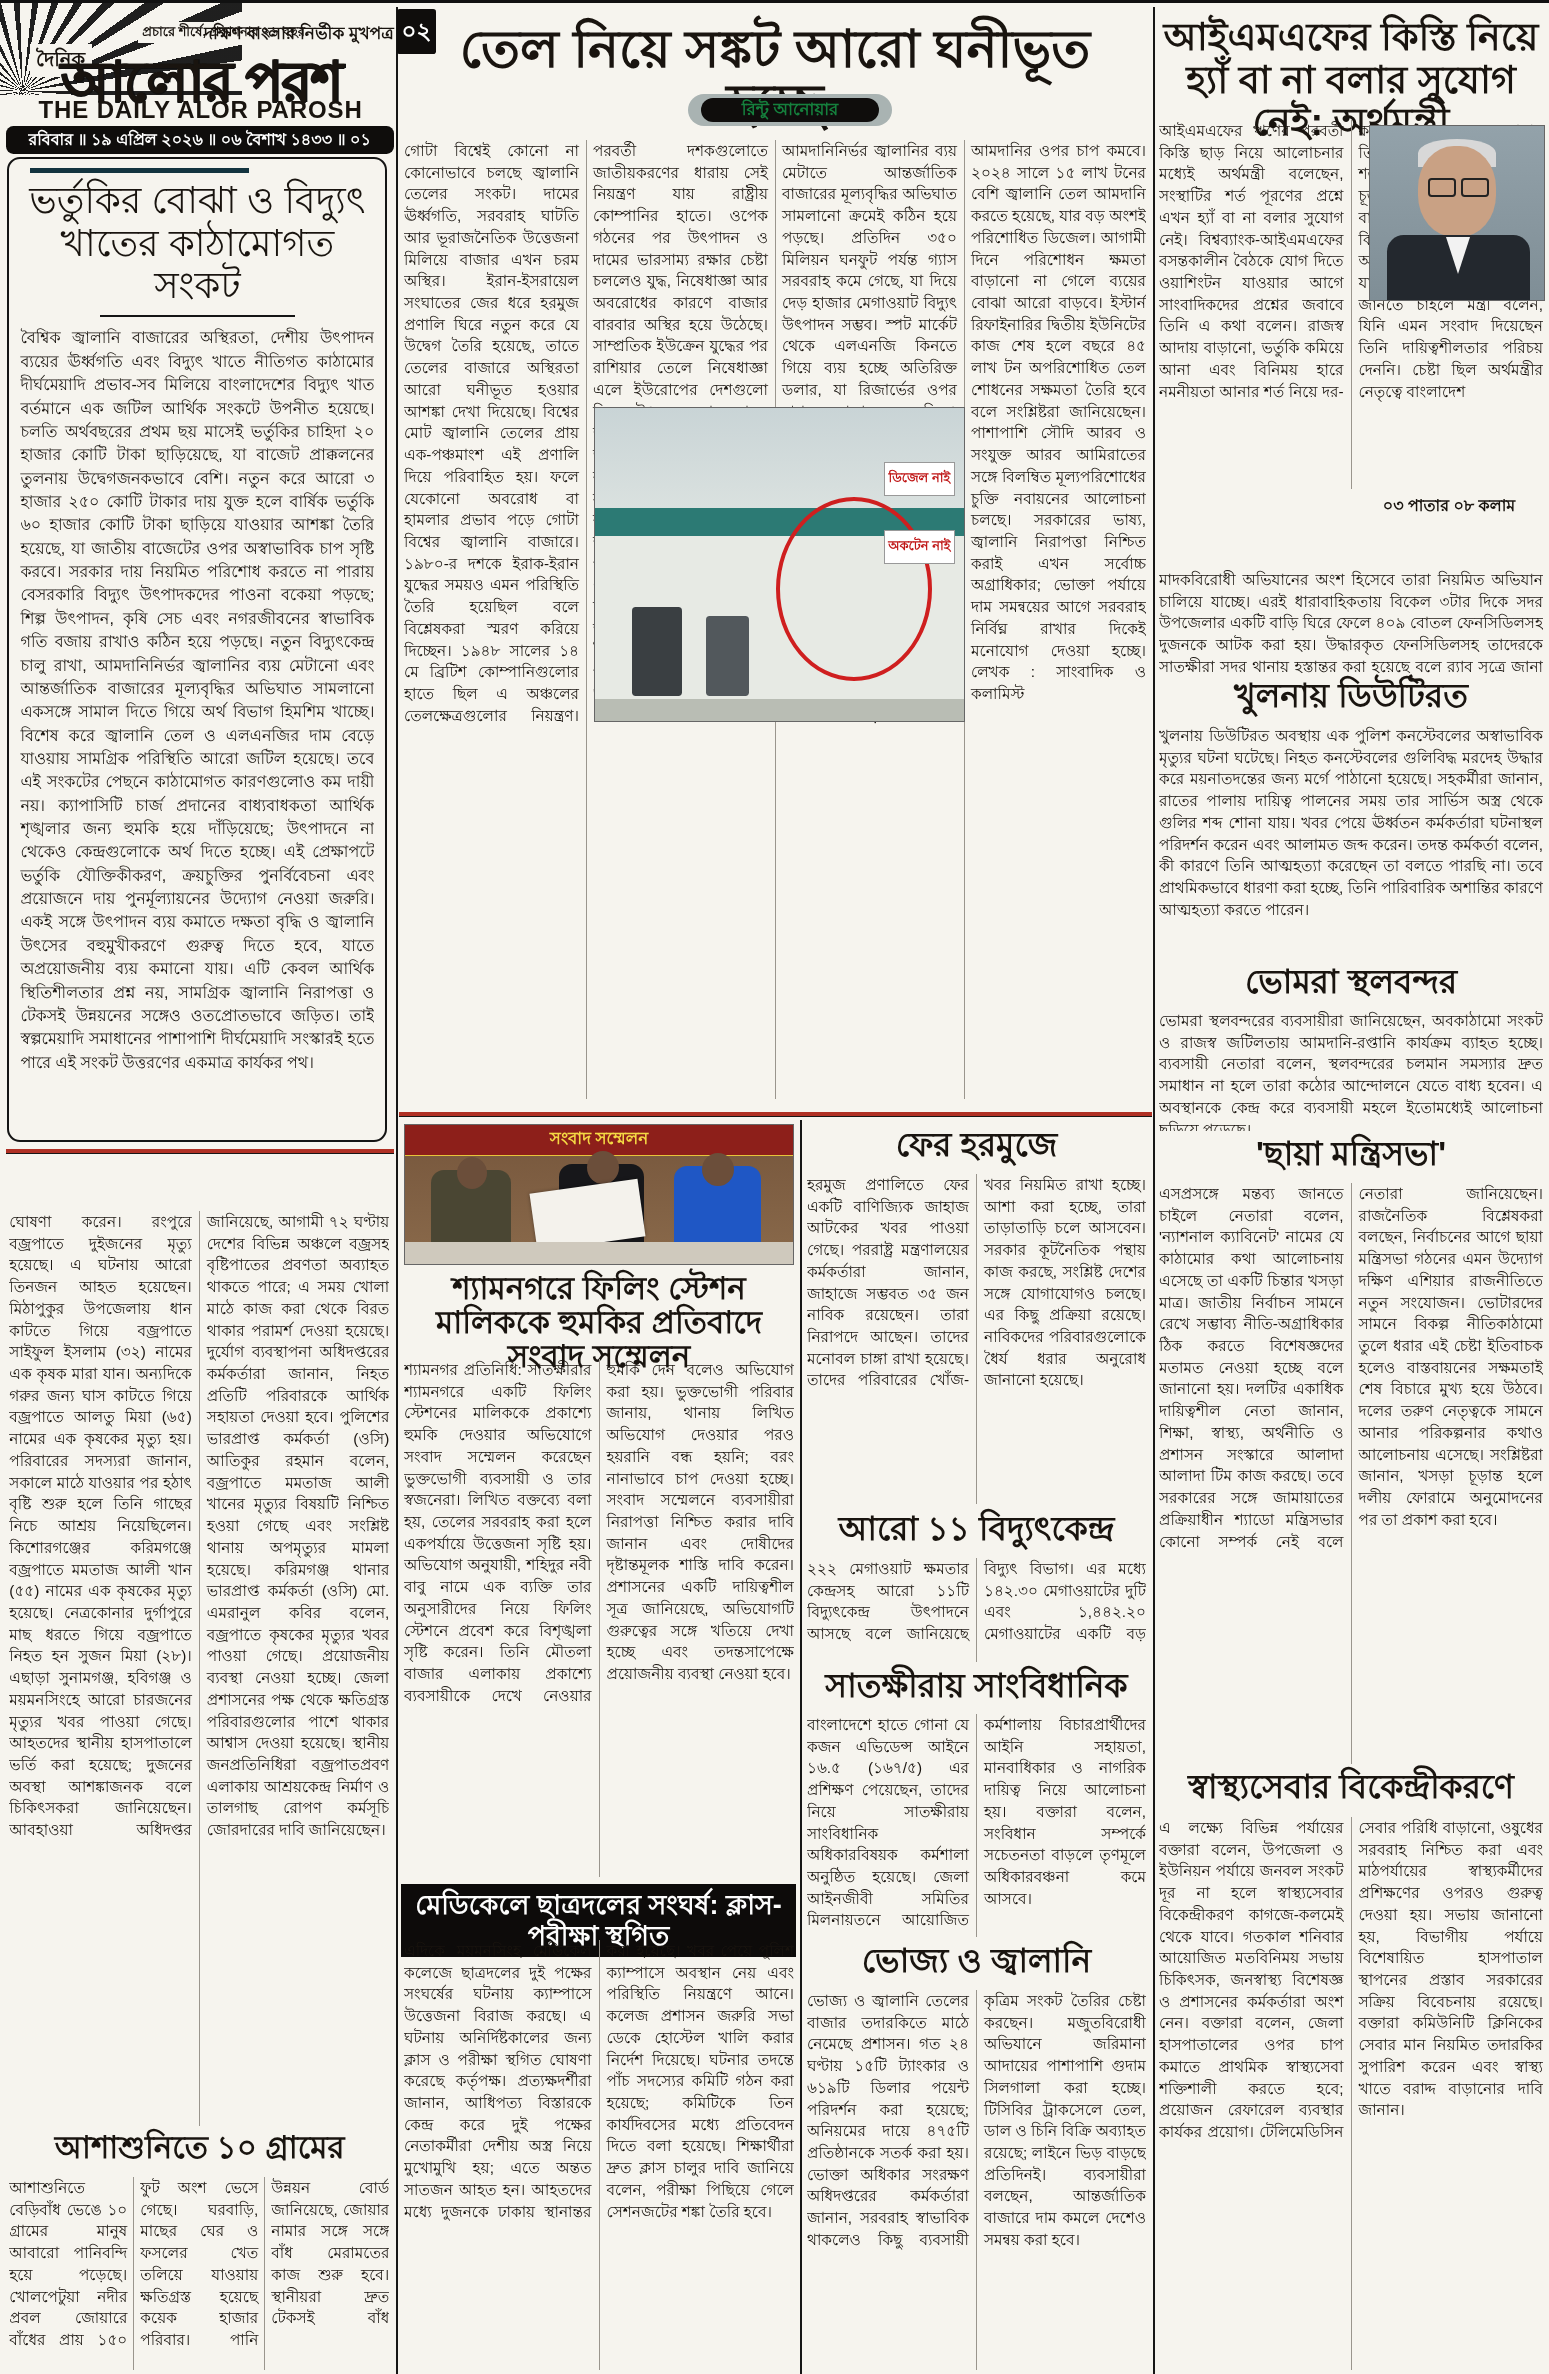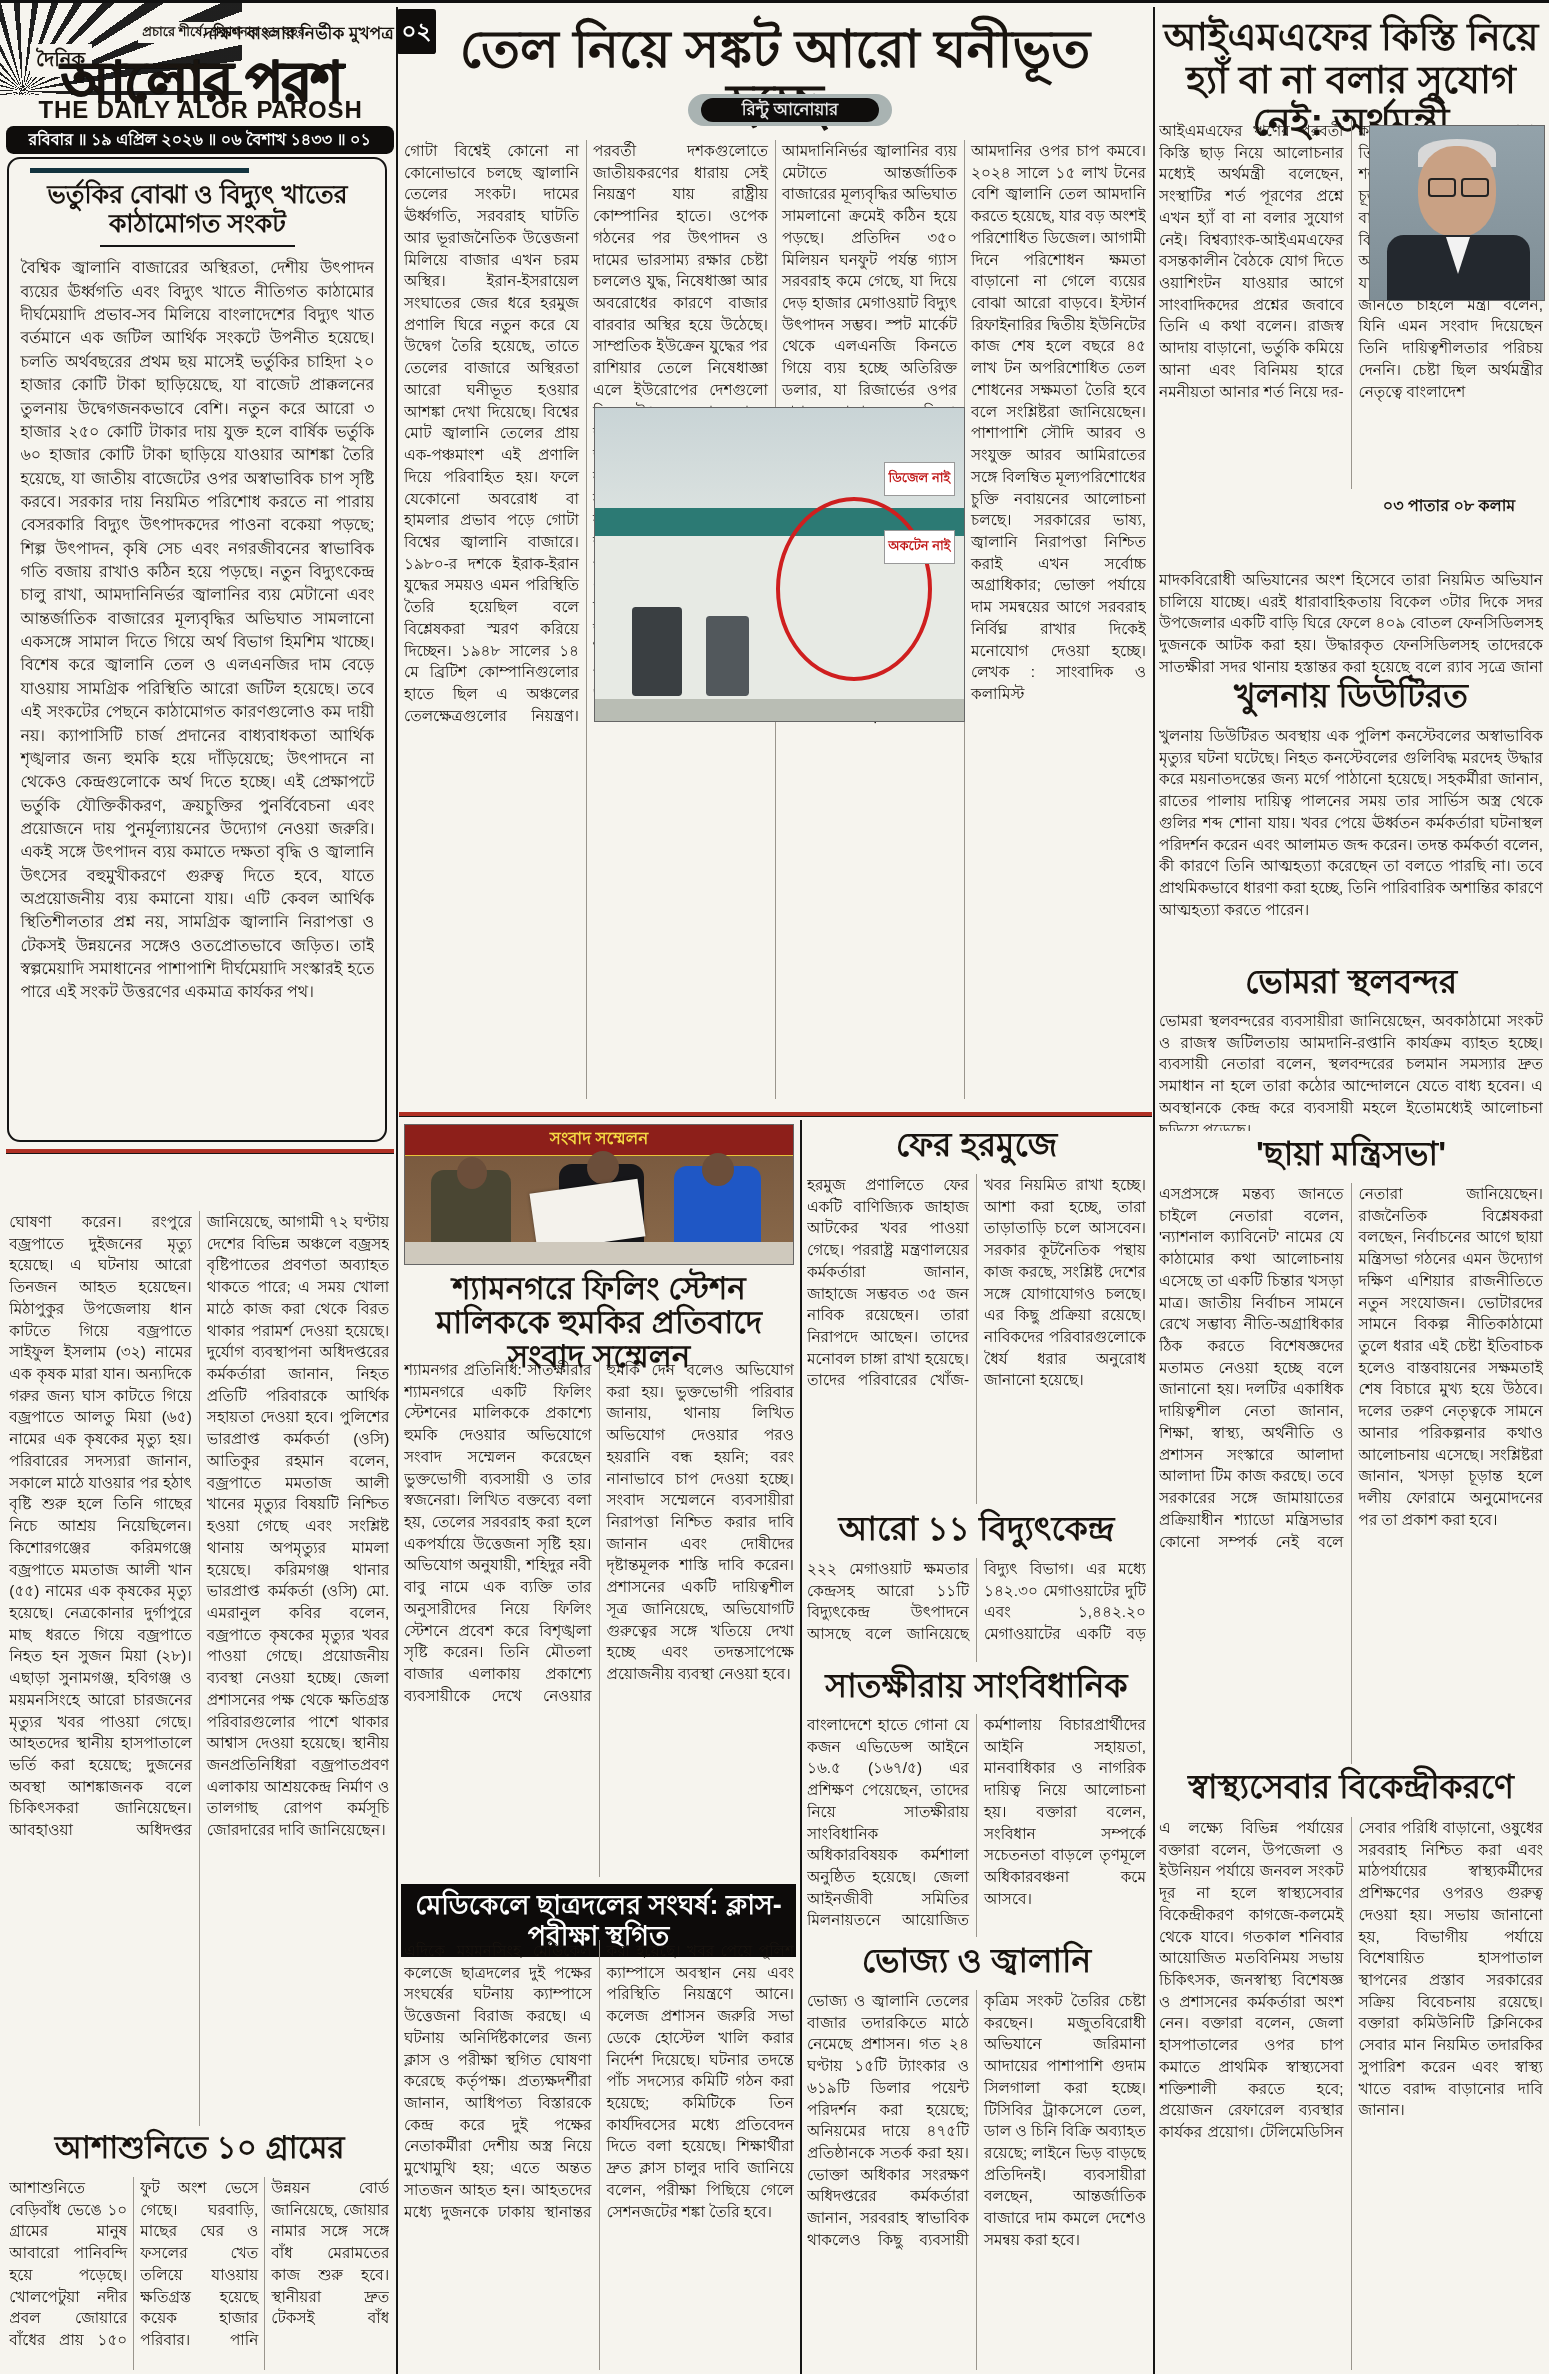--- a/index.html
+++ b/index.html
@@ -32,27 +32,27 @@
   .pageno{left:397px;top:5.6px;width:39px;height:45px;background:#0f0d0c;color:#fff;font-size:23px;font-weight:800;
           line-height:45px;text-align:center;border-radius:2.8px;}
   
   .edit-box{left:7.4px;top:154px;width:380px;height:985px;border:2.8px solid #141414;border-radius:13px;background:#f6f4ee;padding:7.4px 11px;box-sizing:border-box;}
   .edit-head{position:relative;height:65px;}
   .pen-blob{position:absolute;left:3.7px;top:7.4px;width:232px;height:45px;background:#aeb8b8;border-radius:24px;}
   .pen-nib{position:absolute;right:5.6px;top:9.3px;width:111px;height:37px;background:#aeb8b8;border-radius:7.4px 20.4px 20.4px 7.4px;
            clip-path:polygon(0 30%,70% 0,100% 55%,70% 100%,0 70%);}
   .edit-word{position:absolute;left:24px;top:9.3px;font-size:37px;font-weight:900;font-style:italic;}
   .edit-underline{height:4.6px;background:#13343f;width:62%;margin:1.9px 0 7.4px 9.3px;}
-  .edit-headline{font-size:25px;font-weight:700;text-align:center;line-height:1.15;margin:3.7px 0 7.4px;}
+  .edit-headline{font-size:37px;font-weight:400;text-align:center;line-height:1.15;margin:3.7px 0 7.4px;}
   .edit-hr{height:1.9px;background:#141414;width:55%;margin:0 auto 9.3px;}
   .edit-body{font-size:16px;line-height:1.46;text-align:justify;overflow:hidden;height:777px;}
   
   .byline-pill{left:688px;top:91px;width:204px;height:32px;background:#a9b3b2;border-radius:16px;}
   .byline-inner{position:absolute;left:13px;top:3.7px;right:13px;bottom:3.7px;background:#0f0d0c;border-radius:12px;
-                color:#e5e5e5;font-size:16.7px;font-weight:700;text-align:center;line-height:24px;}
+                color:#15803d;font-size:16.7px;font-weight:700;text-align:center;line-height:24px;}
   
   .photo{border:0.9px solid #666;box-sizing:border-box;overflow:hidden;background:#0f766e;}
   .fuel-sky{position:absolute;left:0;top:0;right:0;height:42%;background:linear-gradient(#c9d4d6,#dfe5e2);}
   .fuel-canopy{position:absolute;left:0;top:32%;right:0;height:28px;background:#2c7a74;}
   .fuel-building{position:absolute;left:0;top:32%;right:0;bottom:0;background:#e7eae4;}
   .fuel-pump1{position:absolute;left:10%;bottom:8%;width:50px;height:89px;background:#3a3f42;border-radius:3.7px;}
   .fuel-pump2{position:absolute;left:30%;bottom:8%;width:43px;height:80px;background:#52585c;border-radius:3.7px;}
   .fuel-ground{position:absolute;left:0;bottom:0;right:0;height:7%;background:#b9bdb4;}
   .fuel-circle{position:absolute;right:32px;top:89px;width:148px;height:176px;border:4.6px solid #cf1f1f;border-radius:50%;}
   .fuel-label{position:absolute;right:9.3px;width:65px;background:#fff;border:0.9px solid #999;color:#c01818;

